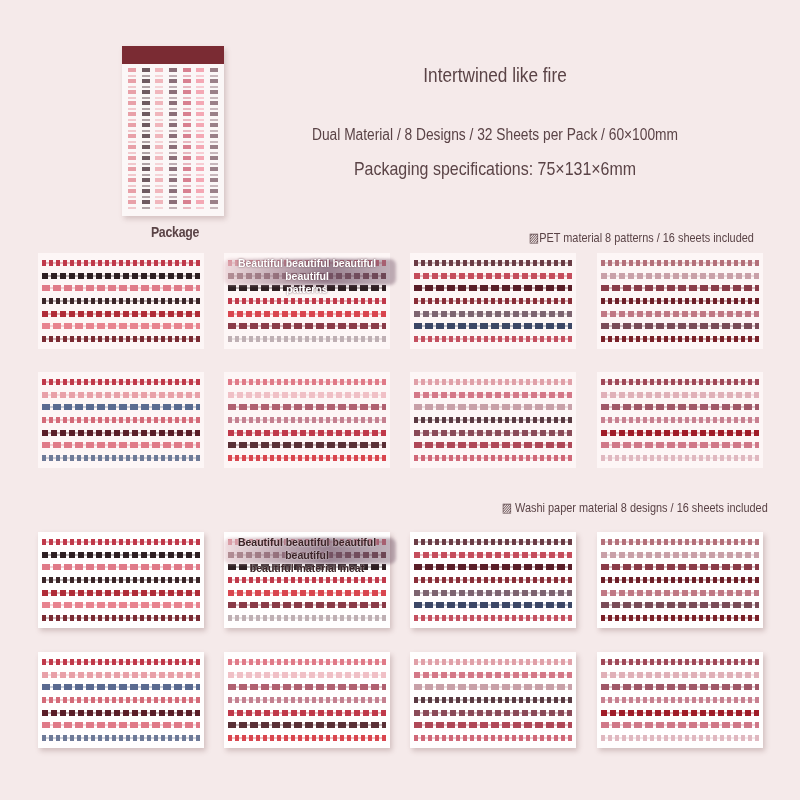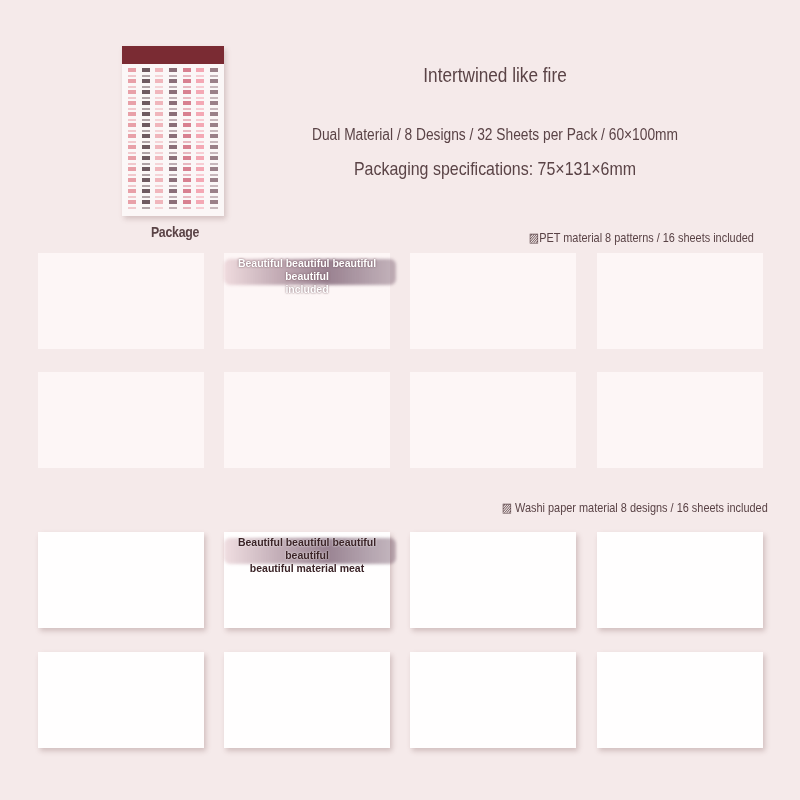--- a/index.html
+++ b/index.html
@@ -8,21 +8,21 @@
   .pkg-top{height:18px;background:#7a2b33;}
   .pkg-cols{position:absolute;left:6px;right:6px;top:22px;bottom:6px;display:flex;justify-content:space-between;}
   .pkg-col{width:8px;}
   .pkg-label{position:absolute;left:140px;top:224px;width:70px;text-align:center;font-size:14px;font-weight:bold;letter-spacing:-0.3px;transform:scaleX(.88);}
   .title{position:absolute;left:270px;top:64px;width:450px;text-align:center;font-size:20px;transform:scaleX(.86);}
   .sub1{position:absolute;left:250px;top:126px;width:490px;text-align:center;font-size:16px;transform:scaleX(.86);}
   .sub2{position:absolute;left:270px;top:158px;width:450px;text-align:center;font-size:19px;transform:scaleX(.84);}
   .section-label{position:absolute;font-size:13px;transform:scaleX(.84);transform-origin:right center;text-align:right;white-space:nowrap;}
   .sec1{right:46px;top:230px;}
   .sec2{right:32px;top:500px;}
-  .card{position:absolute;width:166px;height:96px;padding:4px 0;box-sizing:border-box;display:flex;justify-content:space-around;}
+  .card{position:absolute;width:166px;height:96px;padding:4px 0;box-sizing:border-box;display:flex;flex-direction:column;justify-content:space-around;}
   .card.pet{background:rgba(255,250,250,.75);}
   .card.washi{background:#fffefe;box-shadow:2px 3px 5px rgba(120,80,80,.28);}
   .band{height:6px;margin:0 4px;}
   .overlay{position:absolute;left:0;right:0;top:4px;text-align:center;font-size:10.5px;font-weight:bold;color:#fff;line-height:13px;text-shadow:0 0 2px #6b4a55;}
   .overlay.dark{color:#3b2327;text-shadow:0 0 2px #fff;}
   .smear{position:absolute;left:0;right:-6px;top:6px;height:26px;background:linear-gradient(90deg,rgba(230,200,205,.6),rgba(120,90,110,.75) 60%,rgba(110,80,100,.4));border-radius:6px;filter:blur(1.5px);}
 </style>
 </head>
 <body>
 
@@ -61,21 +61,21 @@
       <div class="band" style="background: repeating-linear-gradient(90deg, rgb(212, 106, 120) 0px, rgb(212, 106, 120) 4px, transparent 4px, transparent 7px), linear-gradient(transparent 40%, rgba(212, 106, 120, 0.333) 40%, rgba(212, 106, 120, 0.333) 60%, transparent 60%);"></div>
       <div class="band" style="background: repeating-linear-gradient(90deg, rgb(107, 61, 70) 0px, rgb(107, 61, 70) 6px, transparent 6px, transparent 9px), linear-gradient(transparent 40%, rgba(107, 61, 70, 0.333) 40%, rgba(107, 61, 70, 0.333) 60%, transparent 60%);"></div>
       <div class="band" style="background: repeating-linear-gradient(90deg, rgb(46, 31, 34) 0px, rgb(46, 31, 34) 8px, transparent 8px, transparent 11px), linear-gradient(transparent 40%, rgba(46, 31, 34, 0.333) 40%, rgba(46, 31, 34, 0.333) 60%, transparent 60%);"></div>
       <div class="band" style="background: repeating-linear-gradient(90deg, rgb(192, 57, 74) 0px, rgb(192, 57, 74) 4px, transparent 4px, transparent 7px), linear-gradient(transparent 40%, rgba(192, 57, 74, 0.333) 40%, rgba(192, 57, 74, 0.333) 60%, transparent 60%);"></div>
       <div class="band" style="background: repeating-linear-gradient(90deg, rgb(217, 70, 79) 0px, rgb(217, 70, 79) 6px, transparent 6px, transparent 9px), linear-gradient(transparent 40%, rgba(217, 70, 79, 0.333) 40%, rgba(217, 70, 79, 0.333) 60%, transparent 60%);"></div>
       <div class="band" style="background: repeating-linear-gradient(90deg, rgb(138, 59, 72) 0px, rgb(138, 59, 72) 8px, transparent 8px, transparent 11px), linear-gradient(transparent 40%, rgba(138, 59, 72, 0.333) 40%, rgba(138, 59, 72, 0.333) 60%, transparent 60%);"></div>
       <div class="band" style="background: repeating-linear-gradient(90deg, rgb(191, 176, 180) 0px, rgb(191, 176, 180) 4px, transparent 4px, transparent 7px), linear-gradient(transparent 40%, rgba(191, 176, 180, 0.333) 40%, rgba(191, 176, 180, 0.333) 60%, transparent 60%);"></div>
       <div class="smear"></div>
       <div class="overlay">
         <div>Beautiful beautiful beautiful beautiful</div>
-        <div>included</div>
+        <div>patterns</div>
       </div>
     </div>
     <div class="card pet" style="left: 410px; top: 253px;">
       <div class="band" style="background: repeating-linear-gradient(90deg, rgb(107, 61, 70) 0px, rgb(107, 61, 70) 4px, transparent 4px, transparent 7px), linear-gradient(transparent 40%, rgba(107, 61, 70, 0.333) 40%, rgba(107, 61, 70, 0.333) 60%, transparent 60%);"></div>
       <div class="band" style="background: repeating-linear-gradient(90deg, rgb(197, 77, 92) 0px, rgb(197, 77, 92) 6px, transparent 6px, transparent 9px), linear-gradient(transparent 40%, rgba(197, 77, 92, 0.333) 40%, rgba(197, 77, 92, 0.333) 60%, transparent 60%);"></div>
       <div class="band" style="background: repeating-linear-gradient(90deg, rgb(90, 30, 40) 0px, rgb(90, 30, 40) 8px, transparent 8px, transparent 11px), linear-gradient(transparent 40%, rgba(90, 30, 40, 0.333) 40%, rgba(90, 30, 40, 0.333) 60%, transparent 60%);"></div>
       <div class="band" style="background: repeating-linear-gradient(90deg, rgb(138, 46, 56) 0px, rgb(138, 46, 56) 4px, transparent 4px, transparent 7px), linear-gradient(transparent 40%, rgba(138, 46, 56, 0.333) 40%, rgba(138, 46, 56, 0.333) 60%, transparent 60%);"></div>
       <div class="band" style="background: repeating-linear-gradient(90deg, rgb(125, 100, 112) 0px, rgb(125, 100, 112) 6px, transparent 6px, transparent 9px), linear-gradient(transparent 40%, rgba(125, 100, 112, 0.333) 40%, rgba(125, 100, 112, 0.333) 60%, transparent 60%);"></div>
       <div class="band" style="background: repeating-linear-gradient(90deg, rgb(60, 71, 102) 0px, rgb(60, 71, 102) 8px, transparent 8px, transparent 11px), linear-gradient(transparent 40%, rgba(60, 71, 102, 0.333) 40%, rgba(60, 71, 102, 0.333) 60%, transparent 60%);"></div>
       <div class="band" style="background: repeating-linear-gradient(90deg, rgb(196, 80, 96) 0px, rgb(196, 80, 96) 4px, transparent 4px, transparent 7px), linear-gradient(transparent 40%, rgba(196, 80, 96, 0.333) 40%, rgba(196, 80, 96, 0.333) 60%, transparent 60%);"></div>

